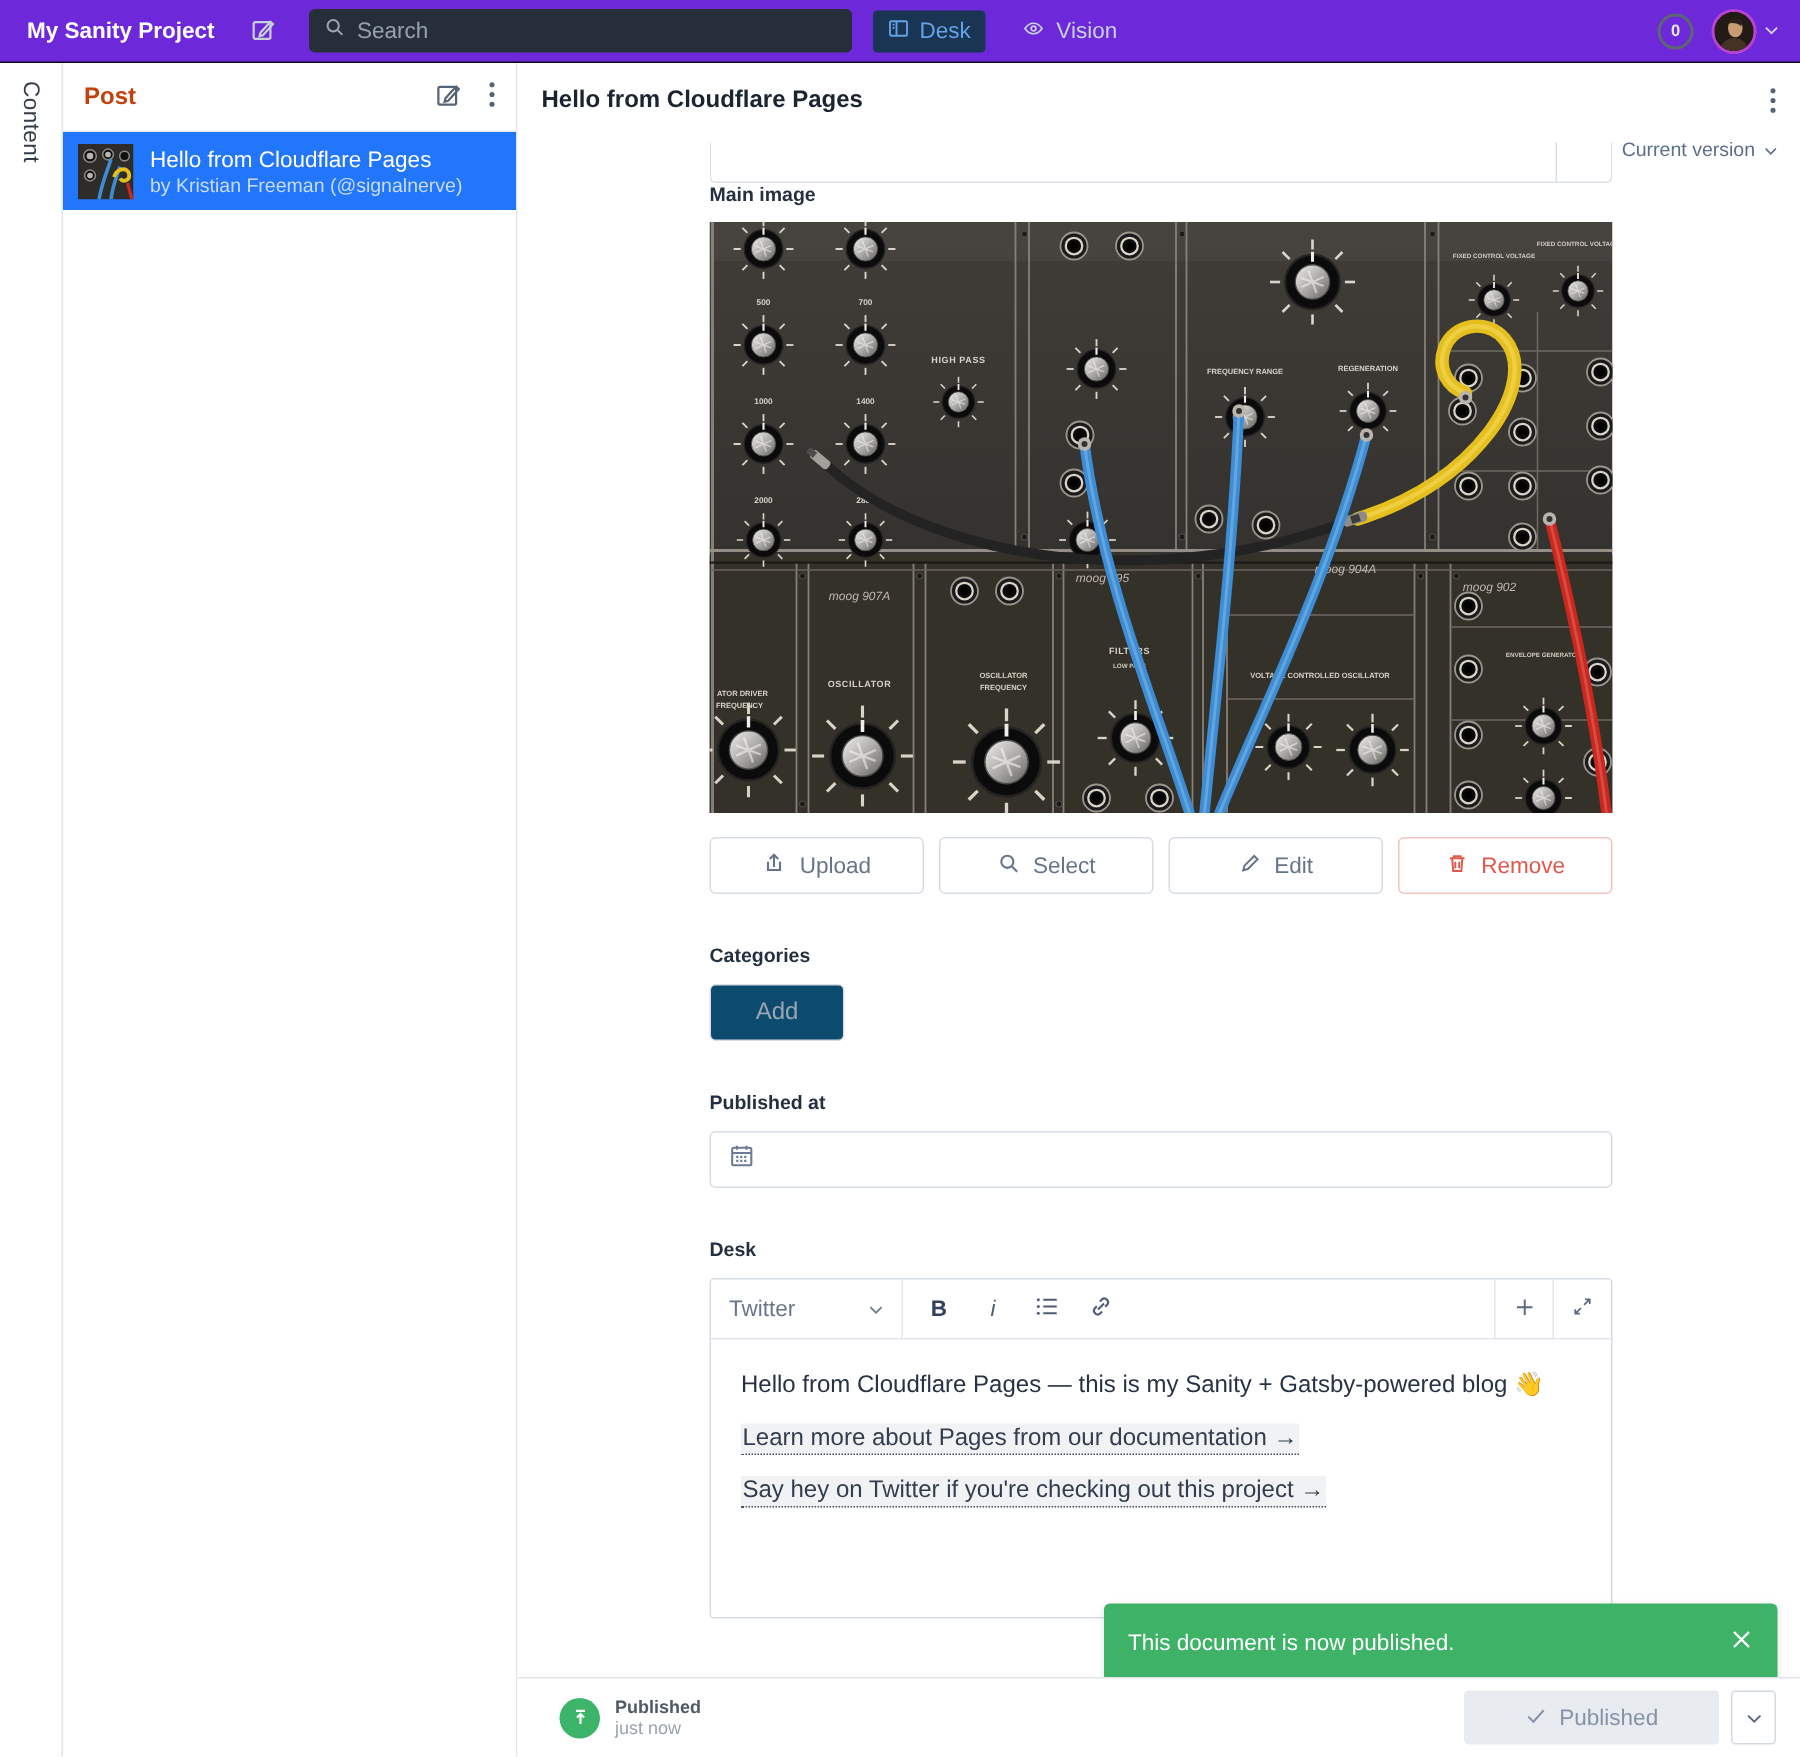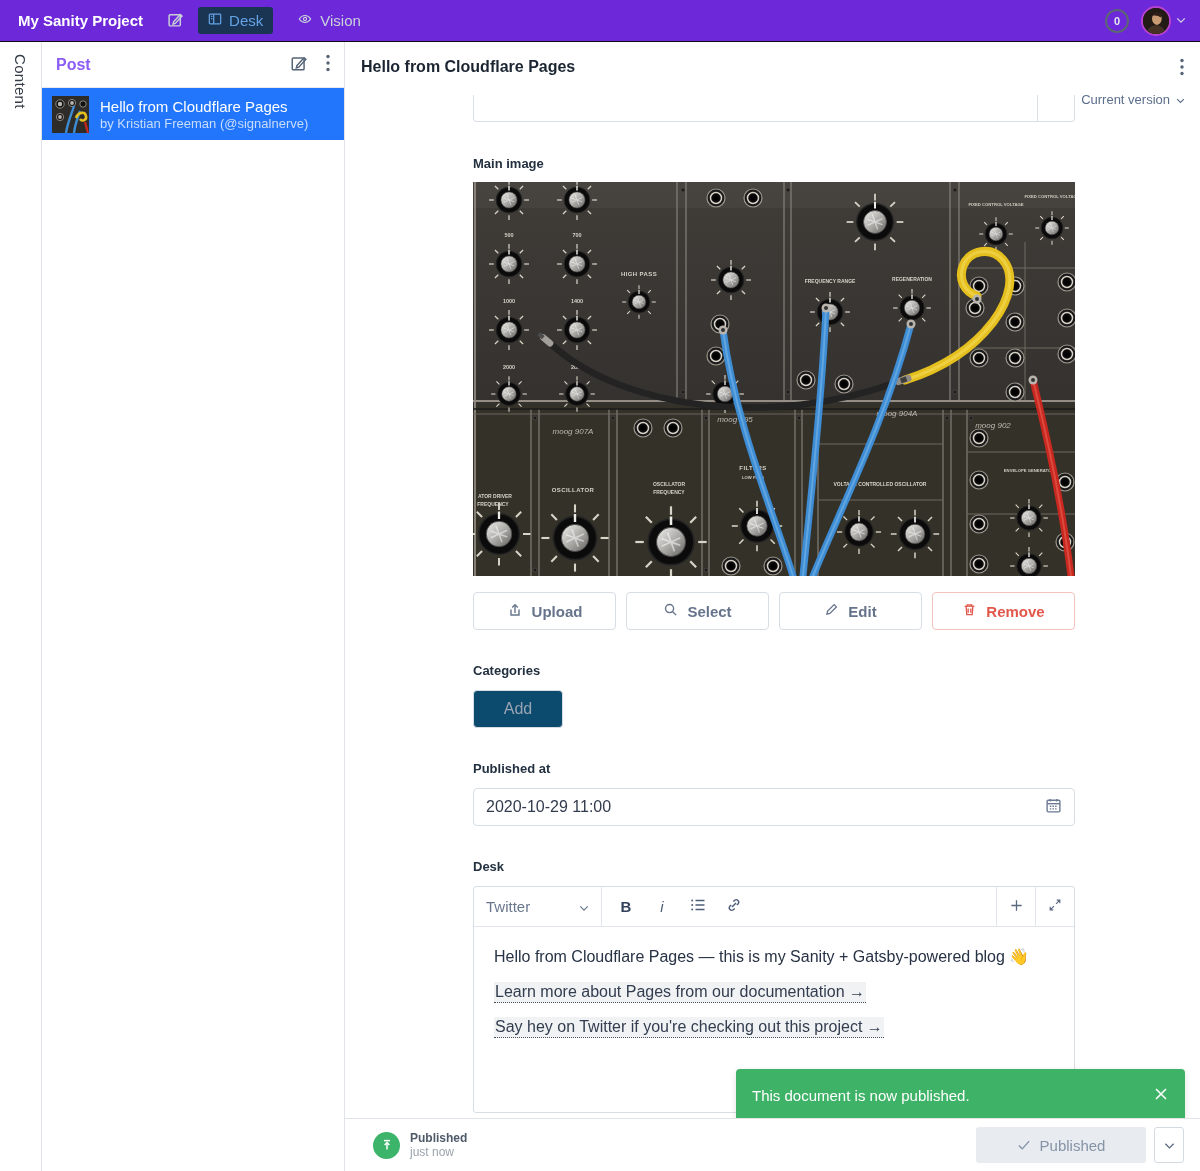--- a/index.html
+++ b/index.html
@@ -24,43 +24,43 @@
   .avatar { width:30px; height:30px; border-radius:50%; overflow:hidden; border:2px solid #b743d0;
     margin-left:12px; cursor:pointer; background:#2c241f; }
   .nav-caret { color:#cfd6dd; margin-left:5px; display:flex; }
   
   .main { display:grid; grid-template-columns:42px 303px 1fr; height:1129px; }
   .rail { border-right:1px solid #e0e4e9; padding-top:12px; }
   .rail span { writing-mode:vertical-rl; font-size:15px; color:#333c47; margin-left:12px; letter-spacing:.3px; }
   
   .pane { border-right:1px solid #e0e4e9; }
   .pane-head { height:46px; display:flex; align-items:center; padding:0 14px; border-bottom:1px solid #e6e9ed; }
-  .pane-title { font-size:16px; font-weight:600; color:#8b5cf6;text-align:right; }
+  .pane-title { font-size:16px; font-weight:600; color:#c2410c;text-align:right; }
   .pane-head .sp { margin-left:auto; }
   .ghost-btn { background:none; border:none; color:#556376; cursor:pointer; display:flex; margin-left:18px; }
   .doc-item { height:52px; background:#2276fc; display:flex; align-items:center; gap:11px; padding:0 10px; cursor:pointer; }
   .thumb { width:37px; height:37px; flex:0 0 37px; }
   .doc-item-title { color:#fff; font-size:15px; line-height:19px; }
   .doc-item-sub { color:#c8dcfd; font-size:13px; line-height:16px; }
   
   .docpane { position:relative; overflow:hidden; background:#fff; }
   .doc-head { display:flex; align-items:flex-start; padding:16px 16px 0 16px; }
   .doc-title { font-size:16px; font-weight:600; color:#1b2431; }
   .doc-head .sp { margin-left:auto; }
   .version { position:absolute; top:50px; right:15px; display:flex; align-items:center; gap:6px;
     color:#5c6e8c; font-size:13px; cursor:pointer; background:none; border:none; font-family:inherit; }
   .form { position:absolute; left:128px; top:53px; width:602px; }
   .cutfield { height:27px; border:1px solid #dbe0e7; border-top:none; border-radius:0 0 4px 4px; position:relative; }
   .cutfield .vdiv { position:absolute; right:36px; top:0; bottom:0; width:1px; background:#dbe0e7; }
   .flabel { font-size:13px; font-weight:600; color:#22303f; height:17px; }
-  .m-img { margin-top:34px; }
+  .m-img { }
   .photo { display:block; width:602px; height:394px; margin-top:9px; }
   .btnrow { margin-top:16px; display:grid; grid-template-columns:1fr 1fr 1fr 1fr; gap:10px; }
   .fbtn { height:38px; border:1px solid #d7dde5; border-radius:4px; background:#fff; color:#66748b;
-    font-size:15px; display:flex; align-items:center; justify-content:center; gap:9px; cursor:pointer; font-family:inherit;font-weight:bold; }
+    font-size:15px; display:flex; align-items:center; justify-content:center; gap:9px; cursor:pointer; font-family:inherit; }
   .fbtn.danger { color:#e2574b; border-color:#f2c3bd; }
   .cat { margin-top:33px; }
   .addbtn { margin-top:10px; width:90px; height:38px; border:1px solid #d7dde5; border-radius:4px;
     background:#0c4a6e; color:#9aa5b4; font-size:16px; cursor:pointer; font-family:inherit; }
   .pub { margin-top:33px; }
   .dateinput { margin-top:10px; height:38px; border:1px solid #d7dde5; border-radius:4px;
     display:flex; align-items:center; padding:0 12px; }
   .dateinput input { border:none; outline:none; flex:1; font-size:16px; color:#323c4e; font-family:inherit; }
   .dateinput svg { color:#6c7a93; }
   .bodyf { margin-top:33px; }
@@ -112,20 +112,29 @@
 <div class="nav">
   <span class="brand">My Sanity Project</span>
   <button class="nav-icon-btn">
     <span>
       <svg width="17" height="17" viewBox="0 0 16 16" fill="none" stroke="currentColor" stroke-width="1.4">
         <rect x="2" y="3.5" width="10.5" height="10.5" rx="1"></rect>
           <path d="M6.2 10.2l6.3-6.9 1.6 1.5-6.3 6.9-2.1.6z"></path>
       </svg>
     </span>
   </button>
+  <div class="search">
+    <span>
+      <svg width="14" height="14" viewBox="0 0 16 16" fill="none" stroke="currentColor" stroke-width="1.6">
+        <circle cx="7" cy="7" r="4.3"></circle>
+          <path d="M10.3 10.3L14 14"></path>
+      </svg>
+    </span>
+    <input placeholder="Search" style="">
+  </div>
   <button class="tab active">
     <span>
       <svg width="14" height="14" viewBox="0 0 16 16" fill="none" stroke="currentColor" stroke-width="1.4">
         <rect x="1.5" y="2.5" width="13" height="11" rx="1"></rect>
           <path d="M6.5 2.5v11"></path>
           <path d="M3.5 5h1.5M3.5 7.5h1.5"></path>
       </svg>
     </span>
     <span>Desk</span>
   </button>
@@ -461,21 +470,20 @@
         </button>
       </div>
 
       
       <div class="flabel cat">Categories</div>
       <button class="addbtn">Add</button>
 
       
       <div class="flabel pub">Published at</div>
       <div class="dateinput">
-        <input value="2020-10-29 11:00" style="">
         <span>
           <svg width="17" height="17" viewBox="0 0 16 16" fill="none" stroke="currentColor" stroke-width="1.3">
             <rect x="2" y="3" width="12" height="11" rx="1"></rect>
               <path d="M2 6.3h12"></path>
               <path d="M5 1.8v2.4M11 1.8v2.4"></path>
             <path d="M4.5 8.7h7M4.5 11.2h7" stroke-dasharray="1.4 1.1"></path>
           </svg>
         </span>
       </div>
 

